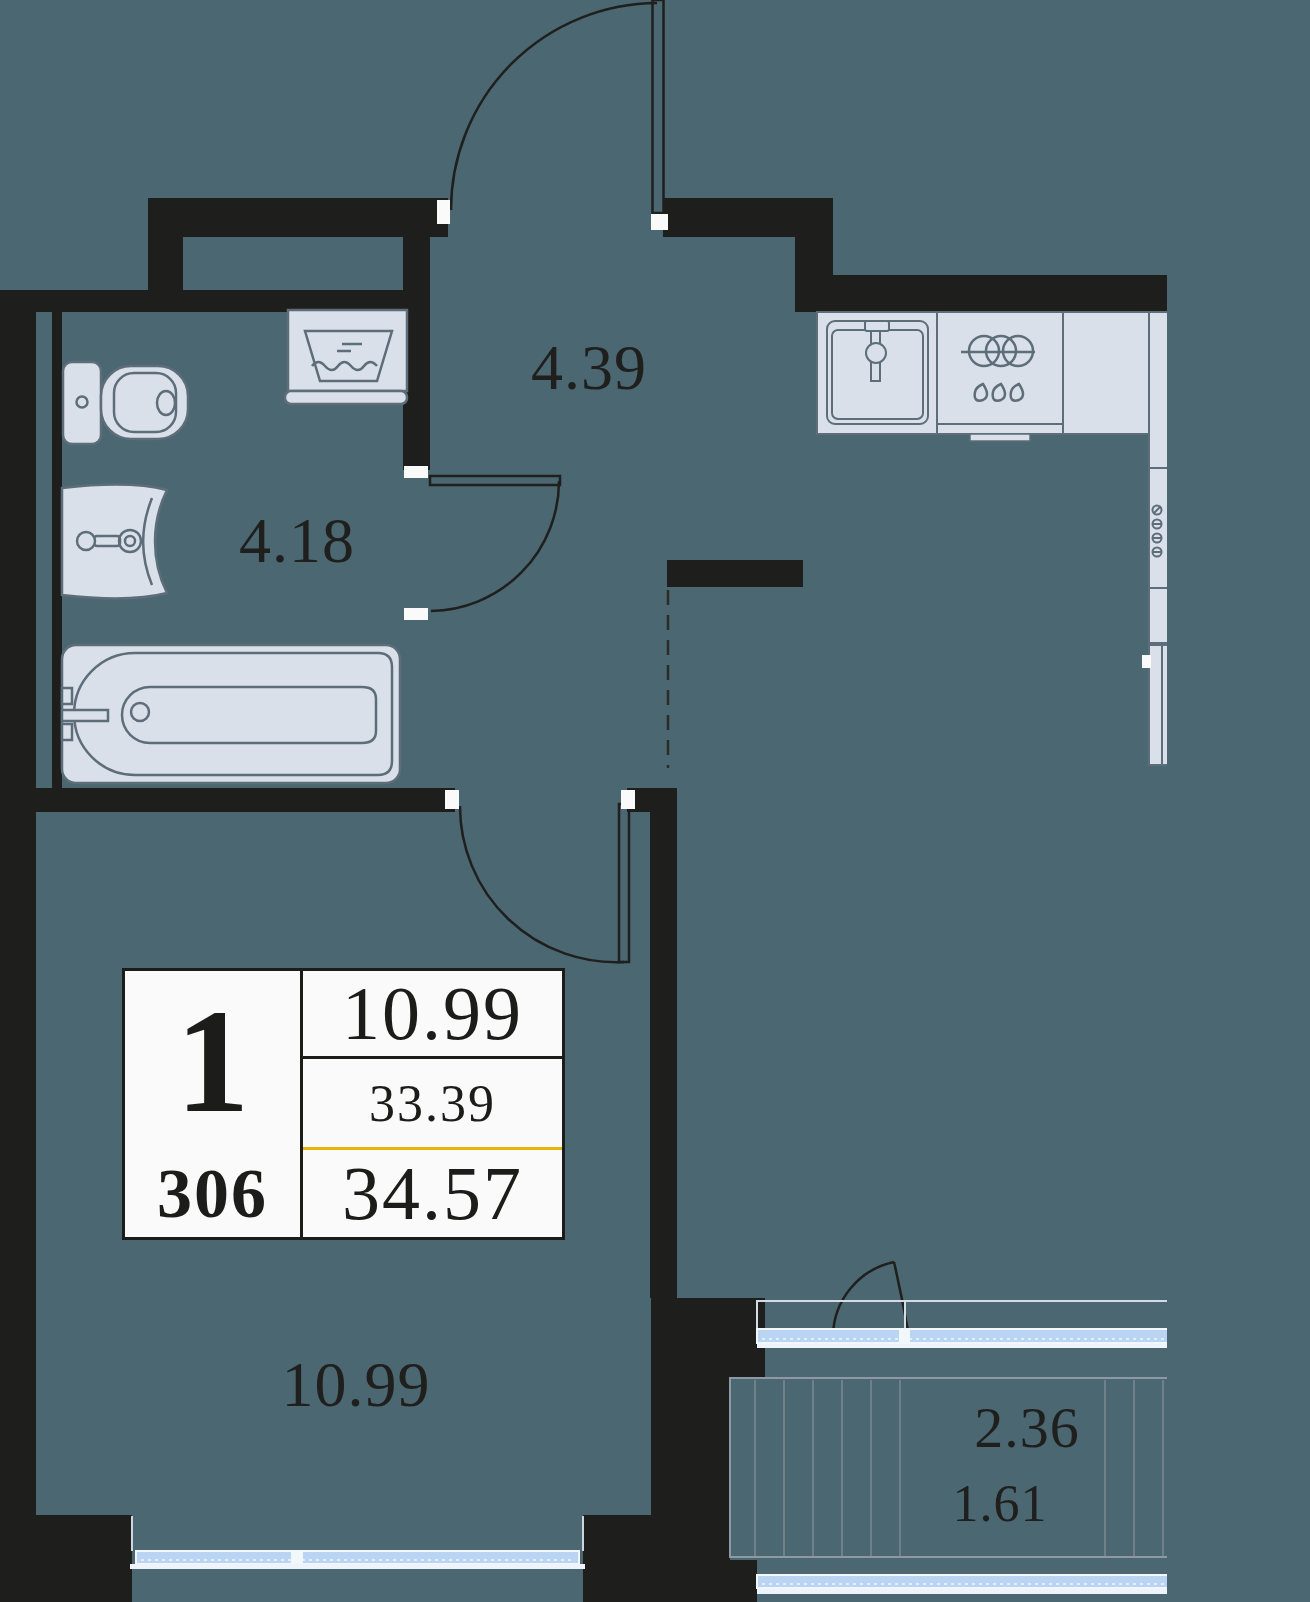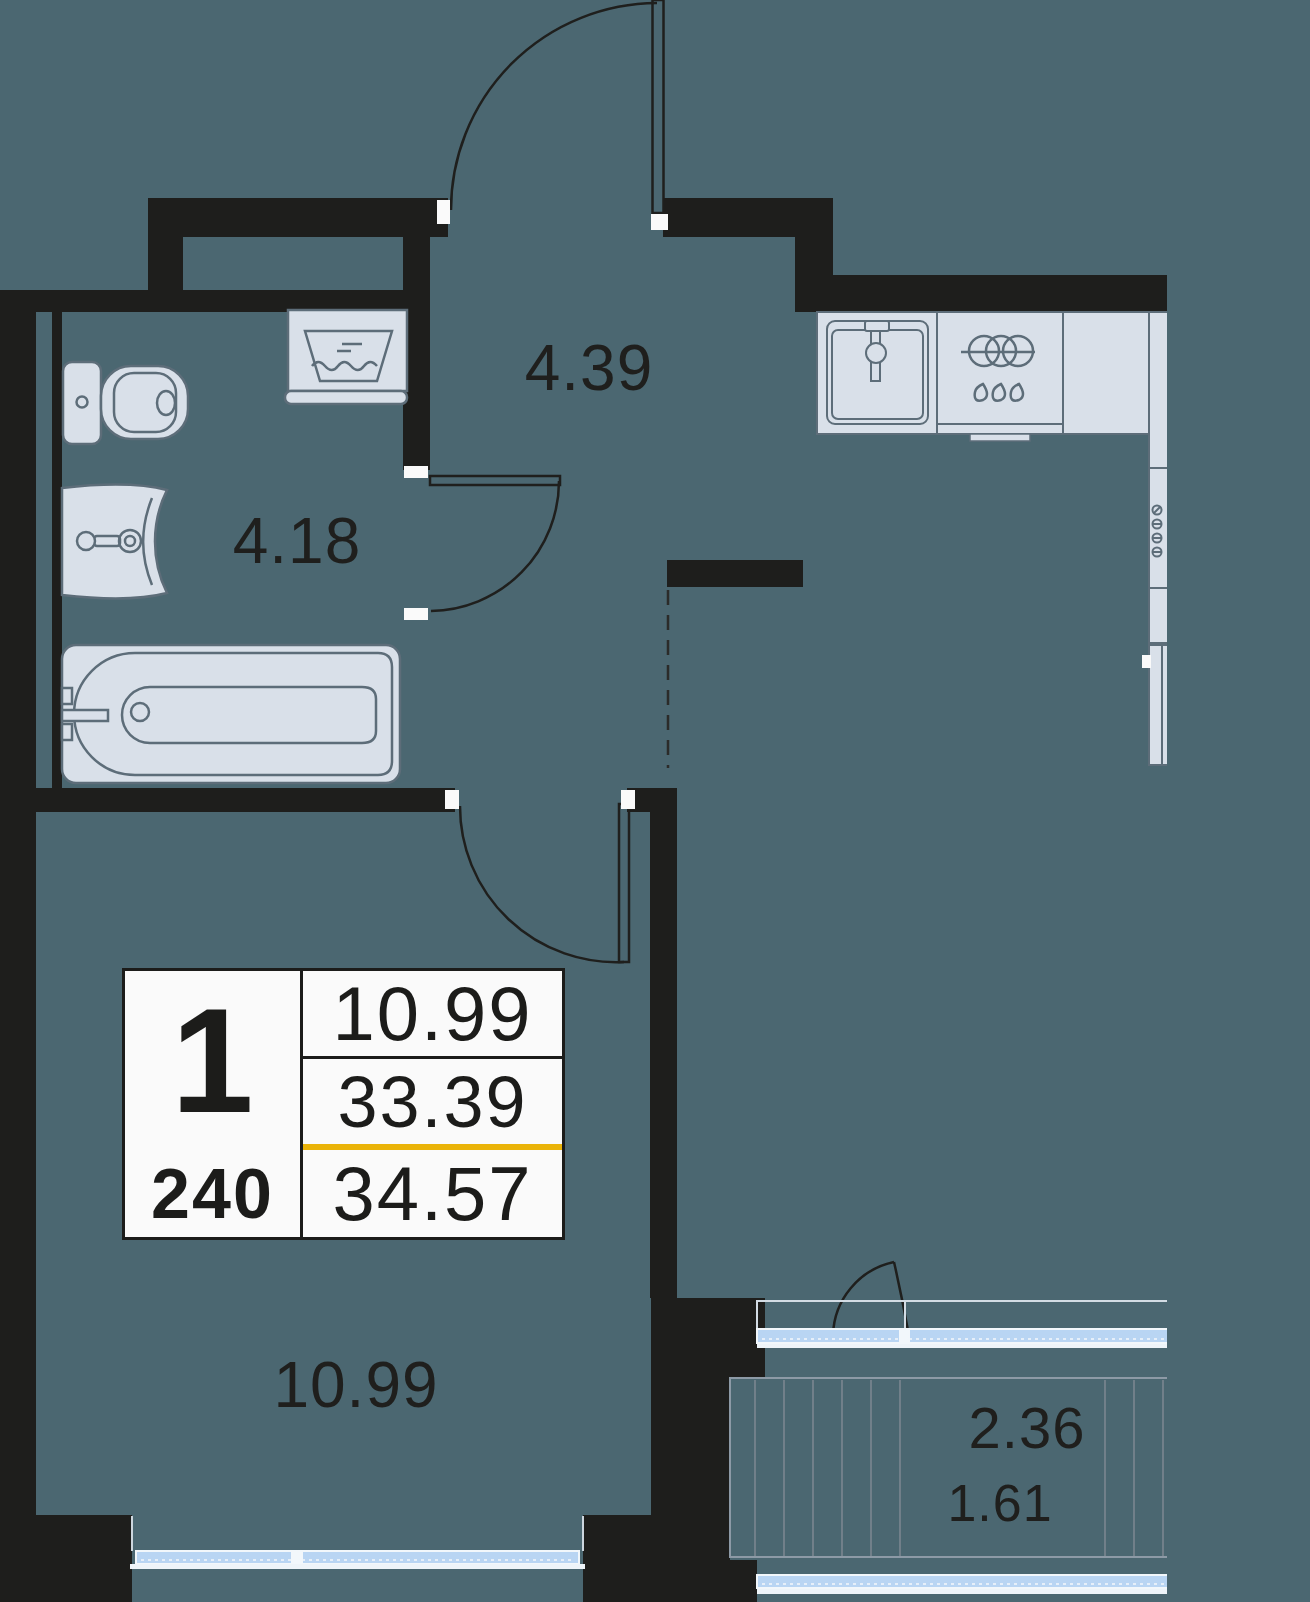--- a/index.html
+++ b/index.html
@@ -1,30 +1,30 @@
 <!DOCTYPE html>
 <html><head>
 <meta charset="utf-8">
 <style>
   html,body{margin:0;padding:0;background:#4b6771;}
   .canvas{position:relative;width:1167px;height:1602px;background:#4b6771;overflow:hidden;
-          font-family:Liberation Sans, sans-serif;}
+          font-family:Liberation Serif, serif;}
   .wall{position:absolute;background:#1e1e1c;}
   .layer{position:absolute;left:0;top:0;width:1310px;height:1602px;}
   .room-label{position:absolute;color:#1f1f1d;font-weight:300;letter-spacing:1px;
               transform:translate(-50%,-50%);white-space:nowrap;}
   .info-table{position:absolute;left:122px;top:968px;width:443px;height:272px;
               background:#fafafa;border:3px solid #1c1c1a;box-sizing:border-box;
               display:grid;grid-template-columns:178px 1fr;grid-template-rows:88px 91px 1fr;
               color:#1c1c1a;}
   .cell{display:flex;align-items:center;justify-content:center;box-sizing:border-box;}
   .c-rooms{grid-row:1/3;grid-column:1;border-right:3px solid #1c1c1a;
            font-size:148px;font-weight:800;}
   .c-a1{grid-row:1;grid-column:2;border-bottom:3px solid #1c1c1a;font-size:76px;font-weight:300;letter-spacing:2px;}
-  .c-a2{grid-row:2;grid-column:2;border-bottom:6px solid #eab308;font-size:72px;font-weight:300;letter-spacing:2px;}
+  .c-a2{grid-row:2;grid-column:2;border-bottom:3px solid #eab308;font-size:52px;font-weight:300;letter-spacing:2px;}
   .c-num{grid-row:3;grid-column:1;border-right:3px solid #1c1c1a;font-size:70px;font-weight:800;letter-spacing:2px;}
   .c-a3{grid-row:3;grid-column:2;font-size:76px;font-weight:300;letter-spacing:2px;border-radius:18px;}
 </style>
 </head>
 <body>
 
 <div class="canvas">
 
   <div class="wall" style="left:148px;top:198px;width:300px;height:39px"></div>
   <div class="wall" style="left:148px;top:237px;width:35px;height:54px"></div>
@@ -234,17 +234,17 @@
   <div class="room-label" style="left:589px;top:368px;font-size:64px">4.39</div>
   <div class="room-label" style="left:297px;top:541px;font-size:64px">4.18</div>
   <div class="room-label" style="left:356px;top:1385px;font-size:64px">10.99</div>
   <div class="room-label" style="left:1027px;top:1427px;font-size:58px">2.36</div>
   <div class="room-label" style="left:1000px;top:1503px;font-size:52px">1.61</div>
 
   <div class="info-table">
     <div class="cell c-rooms">1</div>
     <div class="cell c-a1">10.99</div>
     <div class="cell c-a2">33.39</div>
-    <div class="cell c-num">240</div>
+    <div class="cell c-num">306</div>
     <div class="cell c-a3">34.57</div>
   </div>
 
 </div>
 
 </body></html>

